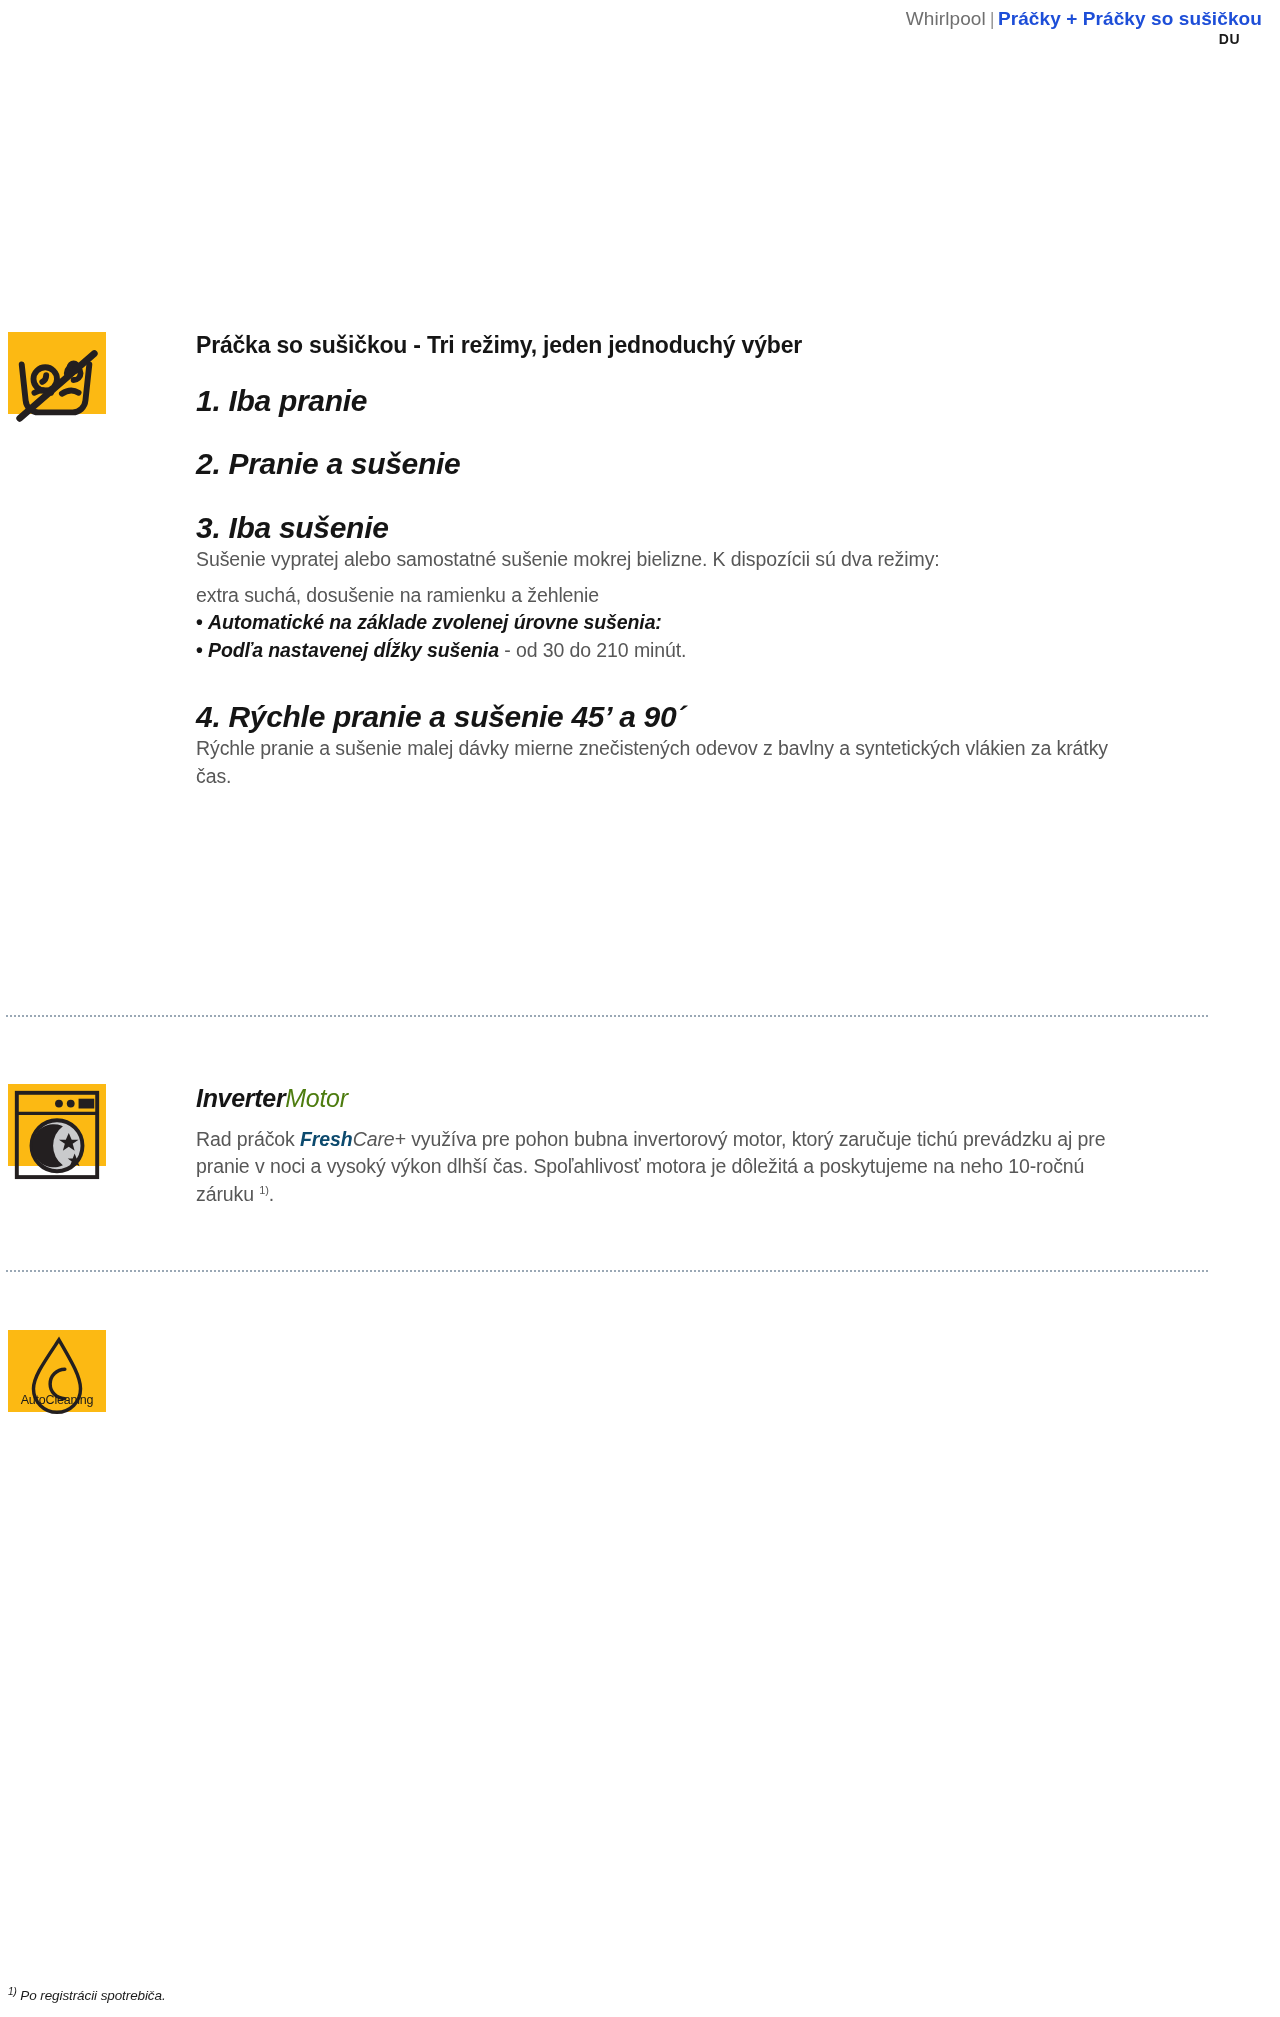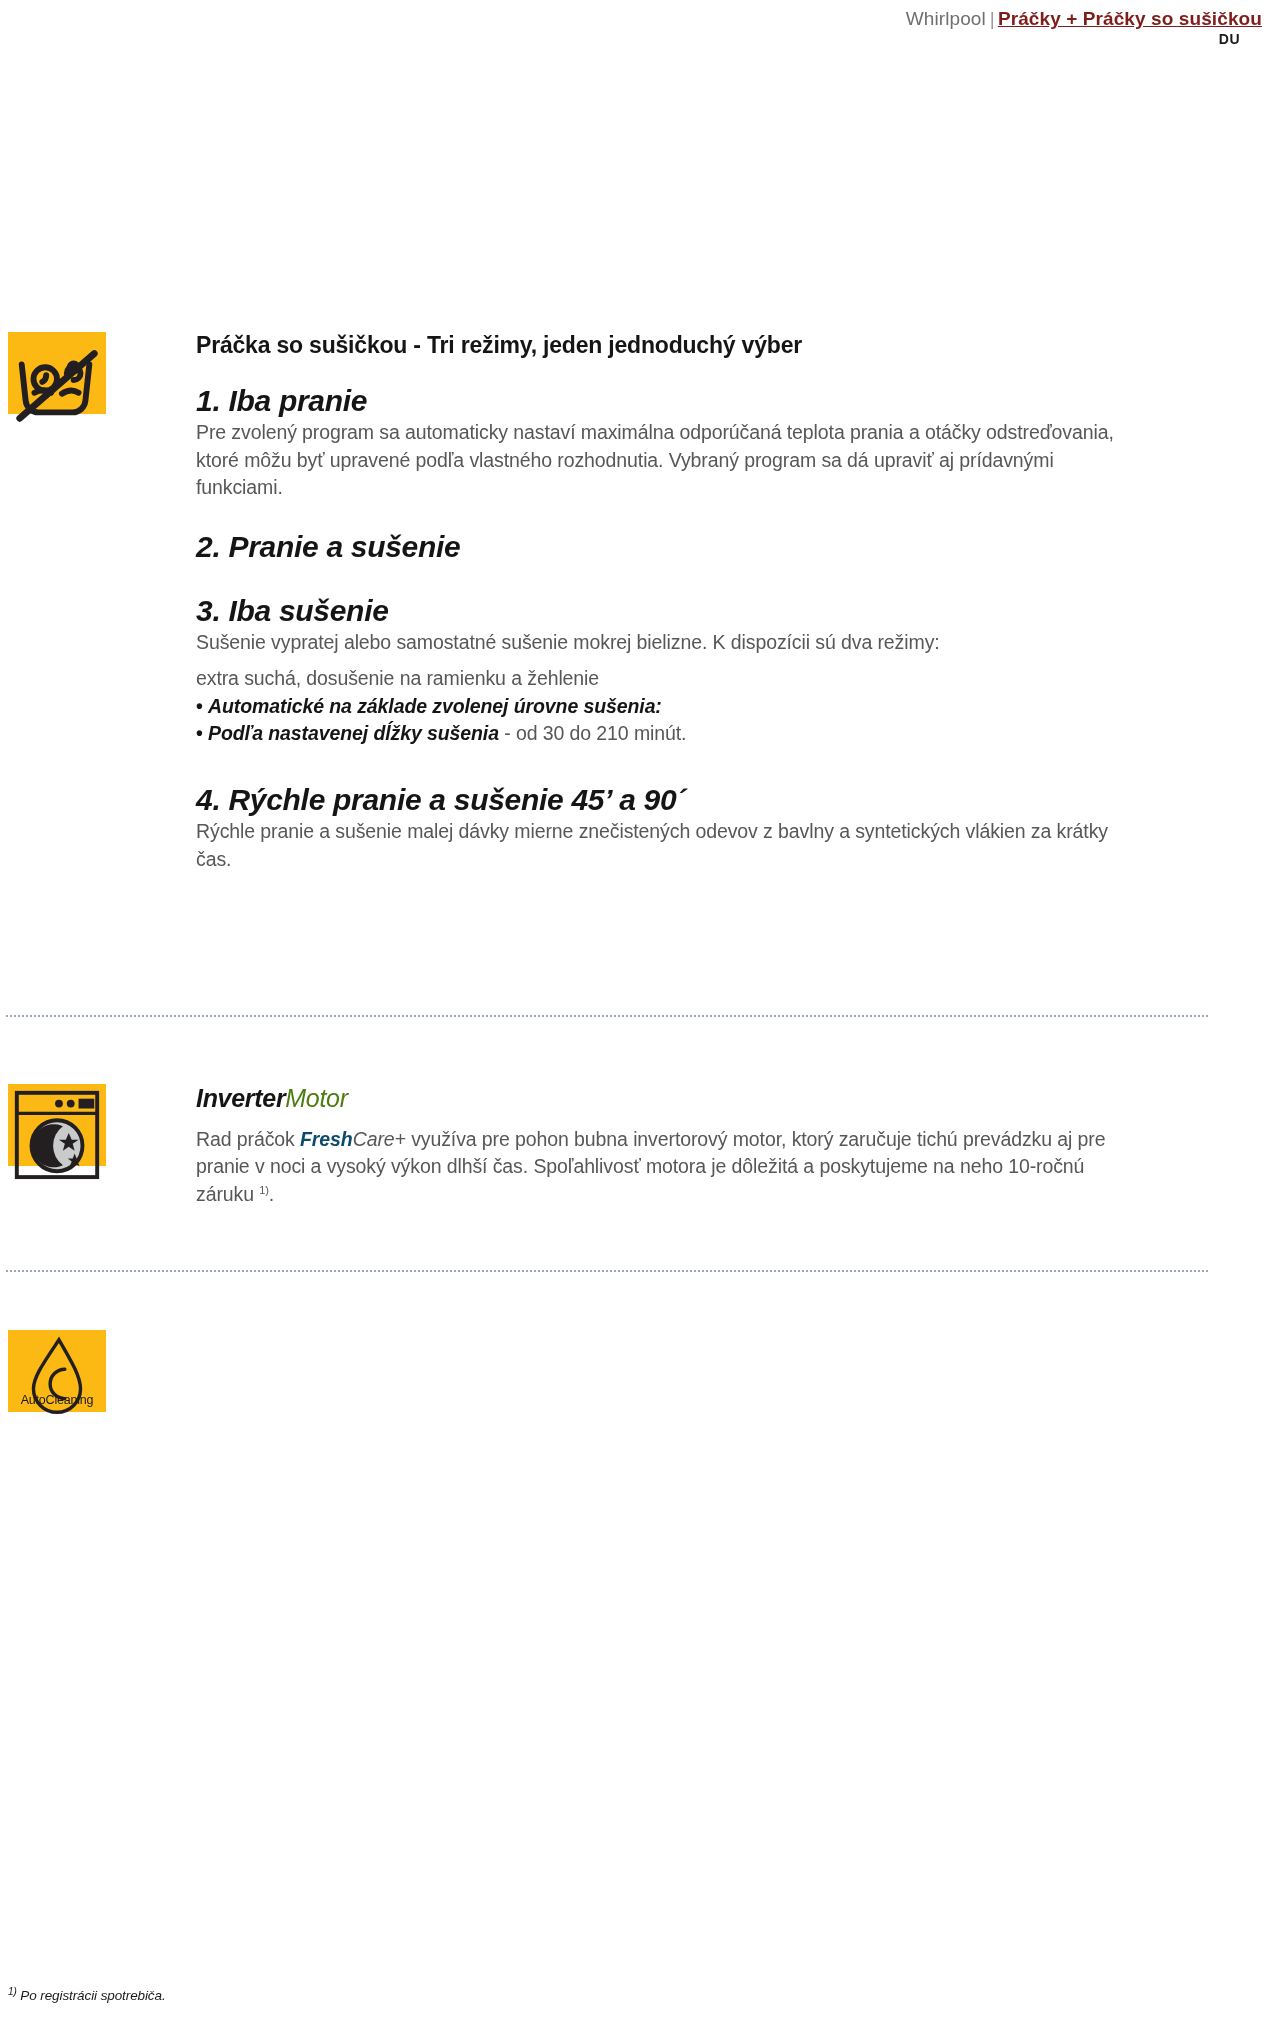--- a/index.html
+++ b/index.html
@@ -32,23 +32,22 @@
   .hdr-brand {
     color: #6f6f6f;
     font-weight: 400;
   }
   .hdr-sep {
     color: #9a9a9a;
     font-weight: 300;
     padding: 0 3px 0 4px;
   }
   .hdr-title {
-    color: #7f1d1d;
-    font-weight: bold;
-    text-decoration: underline;
+    color: #1d4ed8;
+    font-weight: bold;
   }
   .hdr-page {
     color: #1a1a1a;
     font-weight: bold;
     font-size: 14px;
     margin-top: 1px;
     padding-right: 22px;
     letter-spacing: 0.5px;
   }
 
@@ -224,21 +223,20 @@
     </svg>
   </div>
 
   <div class="content">
 
     <h1 class="section-title">Práčka so sušičkou - Tri režimy, jeden jednoduchý výber</h1>
 
     <div class="sp-3"></div>
 
     <h2 class="numbered">1. Iba pranie</h2>
-    <p class="body-text">Pre zvolený program sa automaticky nastaví maximálna odporúčaná teplota prania a otáčky odstreďovania, ktoré môžu byť upravené podľa vlastného rozhodnutia. Vybraný program sa dá upraviť aj prídavnými funkciami.</p>
 
     <div class="sp-2"></div>
 
     <h2 class="numbered">2. Pranie a sušenie</h2>
 
     <div class="sp-2"></div>
 
     <h2 class="numbered">3. Iba sušenie</h2>
     <p class="body-text">Sušenie vypratej alebo samostatné sušenie mokrej bielizne. K dispozícii sú dva režimy:</p>
 

